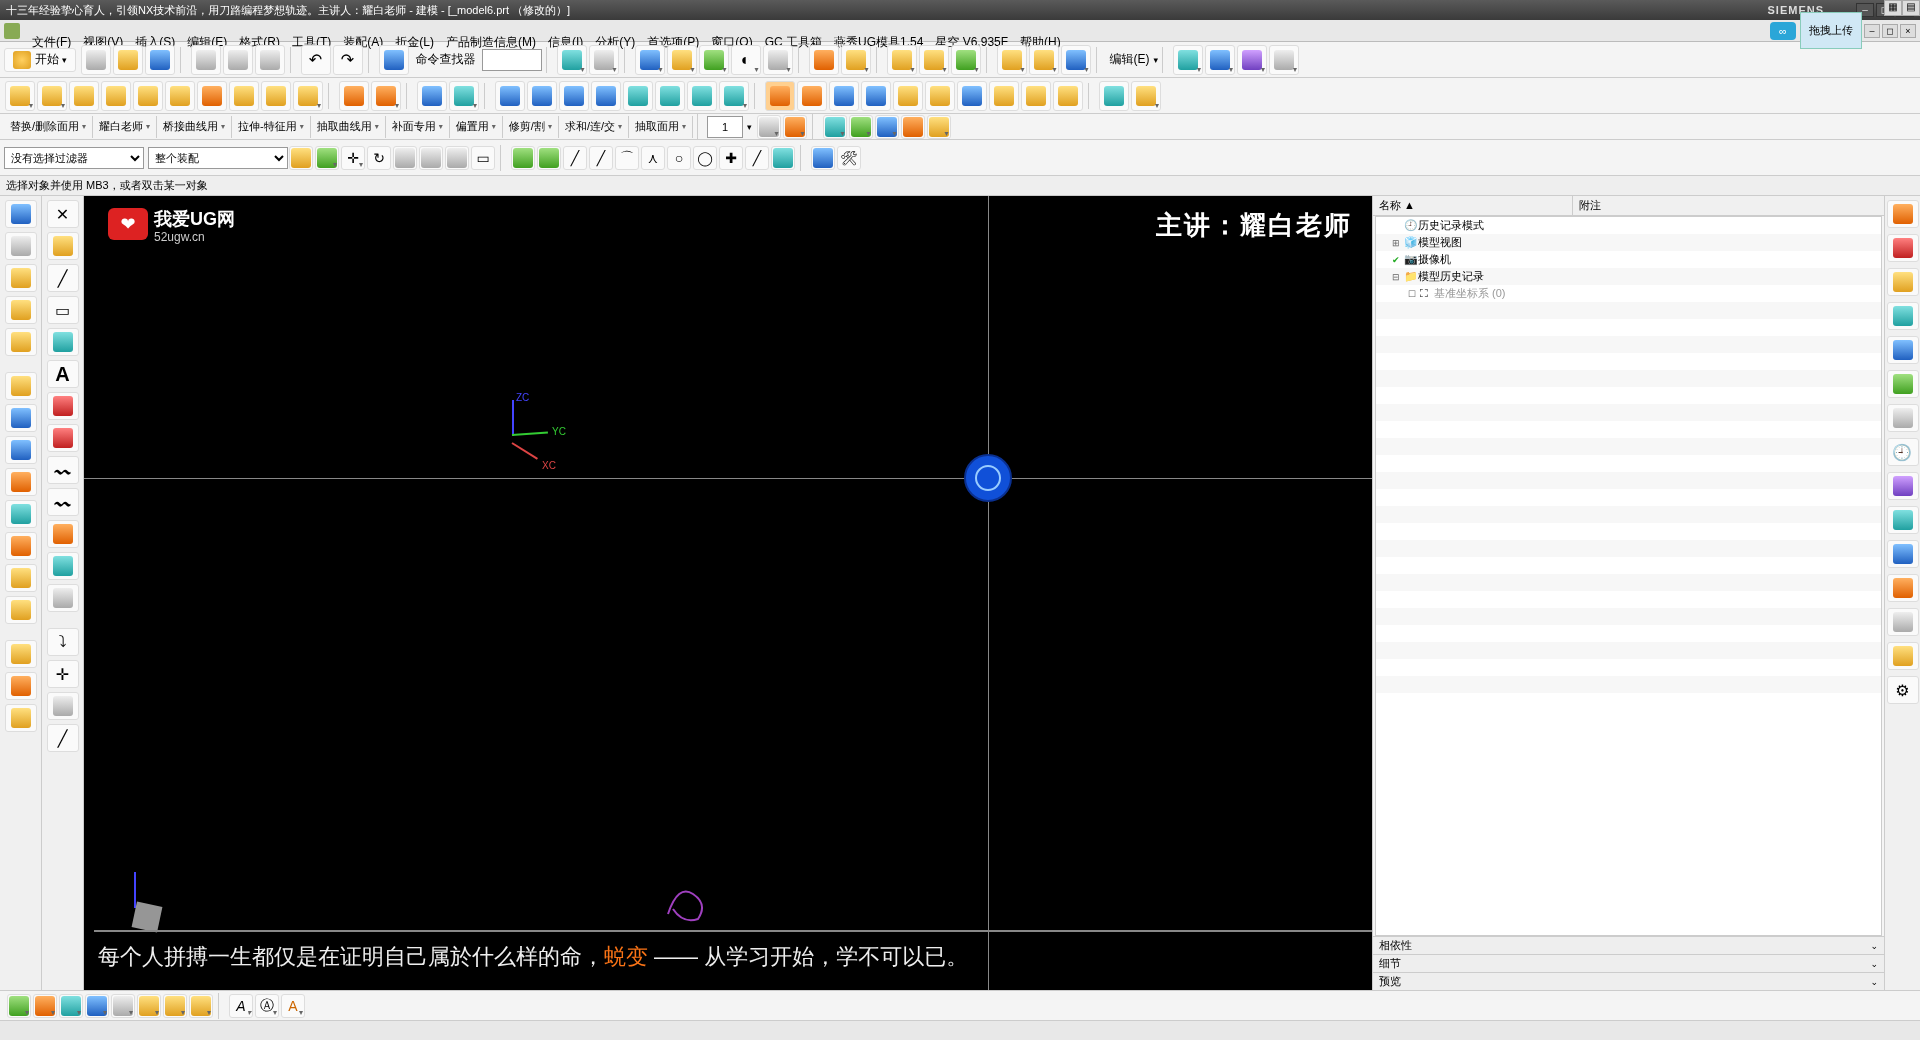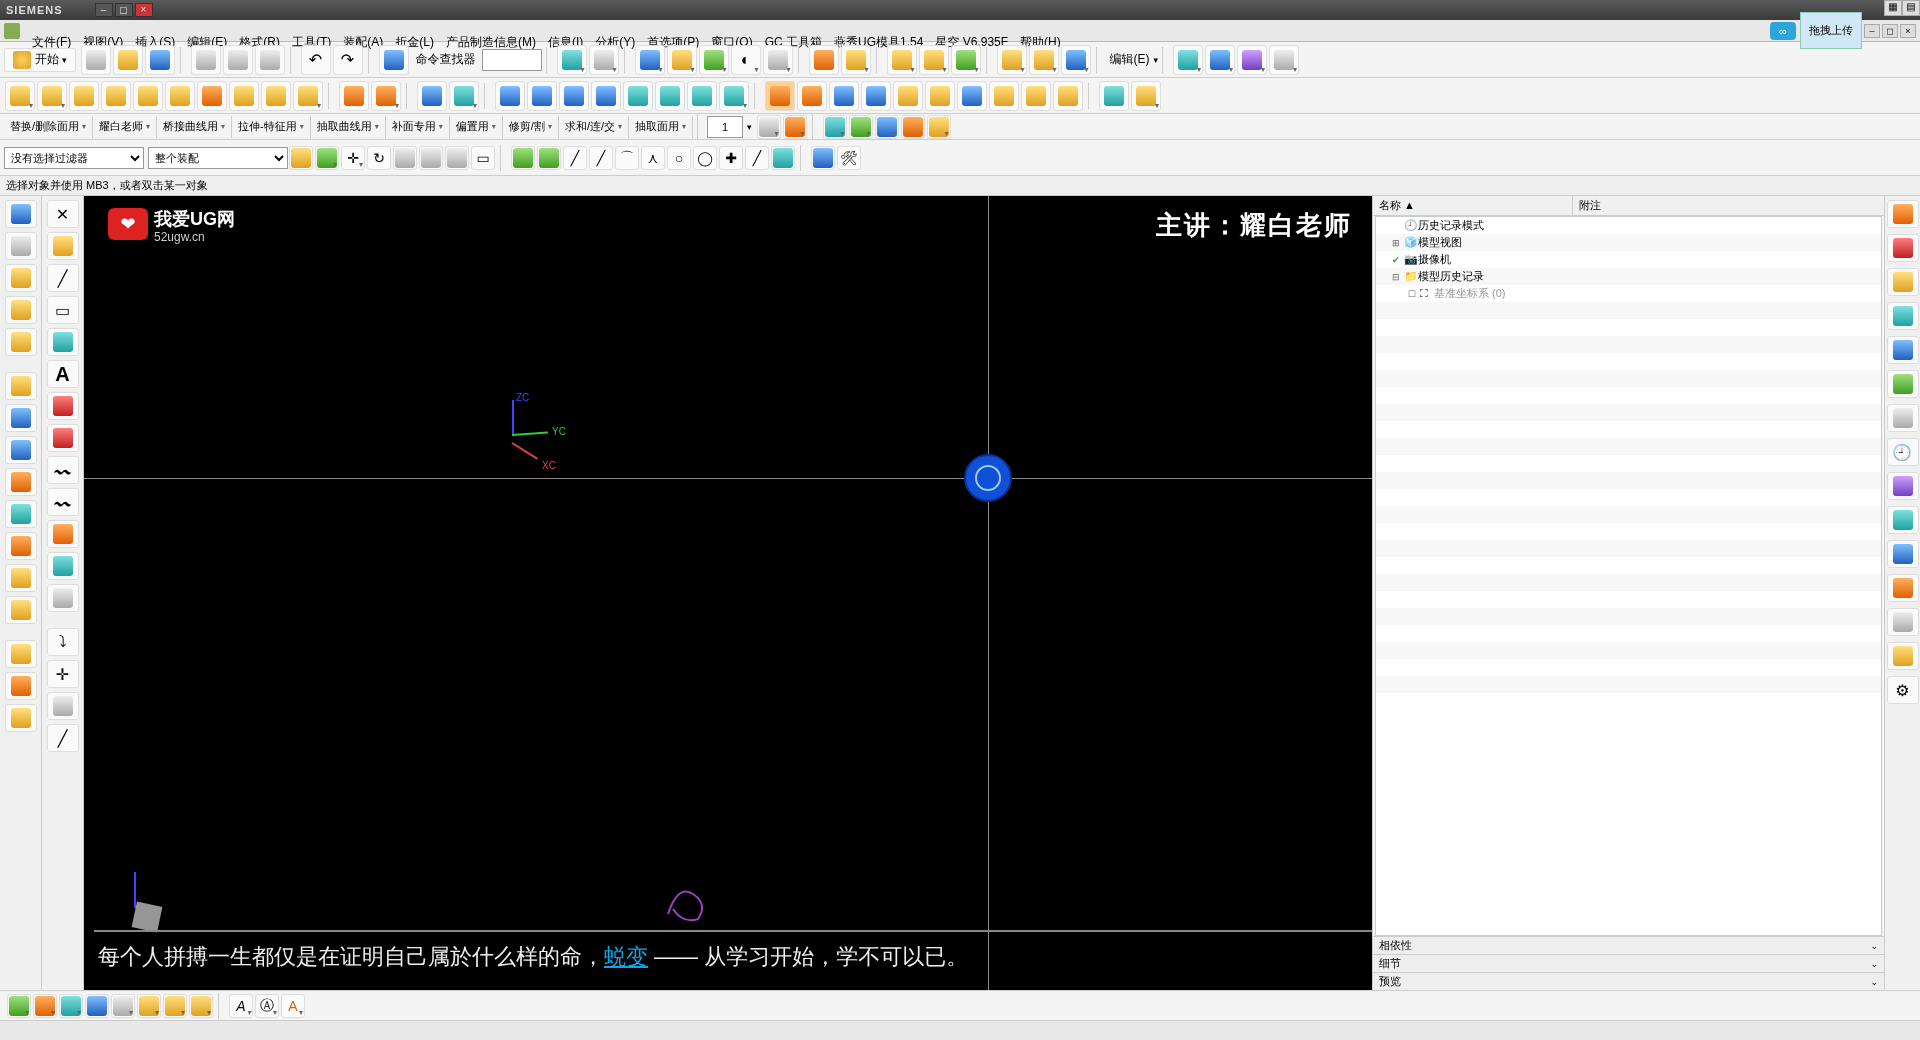--- a/index.html
+++ b/index.html
@@ -52,21 +52,21 @@
 .triad .zt { position:absolute; color:#44f; font-size:10px; top:-44px; left:4px; }
 .triad .yt { position:absolute; color:#3c3; font-size:10px; top:-10px; left:40px; }
 .triad .xt { position:absolute; color:#d44; font-size:10px; top:24px; left:30px; }
 .btm-deco { position:absolute; bottom:66px; left:574px; width:60px; height:50px; }
 .btm-deco svg { width:60px; height:50px; }
 .axis-cube { position:absolute; bottom:60px; left:50px; }
 .axis-cube .cube { width:26px; height:26px; background:#bbb; transform:rotate(12deg); opacity:.8; }
 .axis-cube .zl2 { width:2px; height:36px; background:#44f; position:absolute; bottom:22px; left:0; }
 .btm-line { position:absolute; bottom:58px; left:10px; right:0; height:2px; background:#888; }
 .subtitle { position:absolute; bottom:18px; left:14px; right:0; color:#eee; font-size:22px; font-family: KaiTi, "楷体", serif; }
-.subtitle .y { color:#0ea5e9;text-decoration:underline; }
+.subtitle .y { color:#f97316; }
 .right-pane { width: 548px; background: #f5f5f5; border-left:1px solid #ccc; display:flex; }
 .nav-panel { flex:1; display:flex; flex-direction:column; }
 .nav-title { height: 20px; background:#eee; padding:2px 6px; font-size:12px; border-bottom:1px solid #ccc; display:flex; align-items:center; }
 .nav-title .pin { margin-left:auto; font-size:11px; }
 .nav-head { height: 20px; background:#f0f0f0; border-bottom:1px solid #ccc; display:flex; font-size:11px; }
 .nav-head .c1 { width:200px; padding:2px 6px; border-right:1px solid #ccc; }
 .nav-head .c2 { flex:1; padding:2px 6px; }
 .nav-tree { flex:1; background:#fff; border:1px solid #ccc; margin:0 2px; overflow:auto; font-size:11px; }
 .nav-tree .trow { padding:1px 4px; display:flex; align-items:center; height:17px; }
 .nav-tree .trow:nth-child(even){ background:#f7f7f7; }
@@ -90,20 +90,21 @@
 .ic-purple { background:linear-gradient(#d0a0ff,#7040c0); }
 .ic-teal { background:linear-gradient(#80e0e0,#20a0a0); }
 .numbox { width:36px; height:22px; border:1px solid #999; background:#fff; text-align:center; font-size:11px; }
 .view-toggle { position:absolute; top:0; right:0; display:flex; }
 .view-toggle .vt { width:18px; height:16px; background:#ddd; border:1px solid #aaa; font-size:10px; text-align:center; }
 </style>
 </head>
 <body>
 
 <div class="title-bar">
+  <span class="tb-title">十三年经验挚心育人，引领NX技术前沿，用刀路编程梦想轨迹。主讲人：耀白老师 - 建模 - [_model6.prt （修改的）]</span>
   <span class="siemens">SIEMENS</span>
   <span style="width:30px"></span>
   <div class="wbtn">–</div>
   <div class="wbtn">◻</div>
   <div class="wbtn close">×</div>
 </div>
 
 <div class="menu-bar">
   <div class="app-icon"></div>
   <div class="mitem">文件(F)</div>

